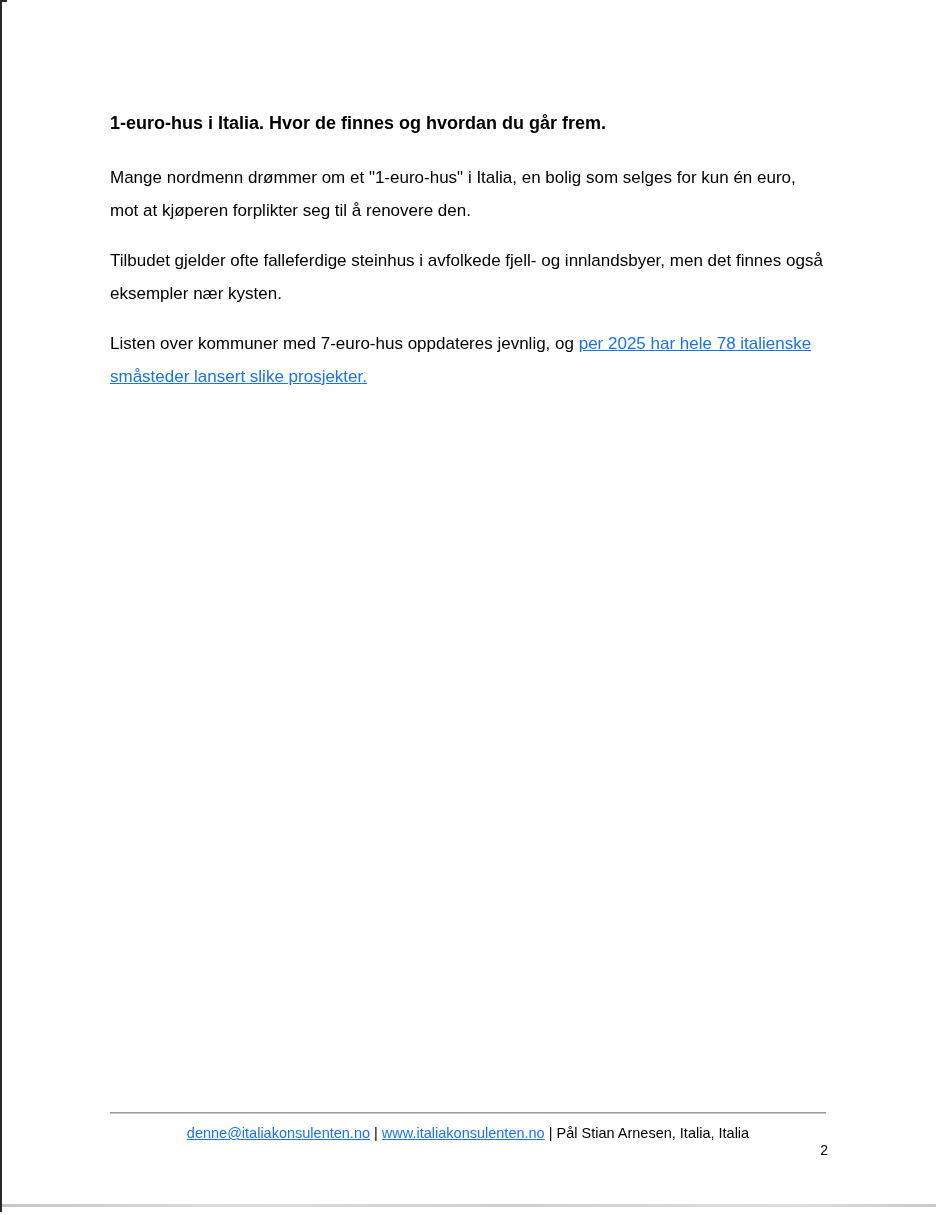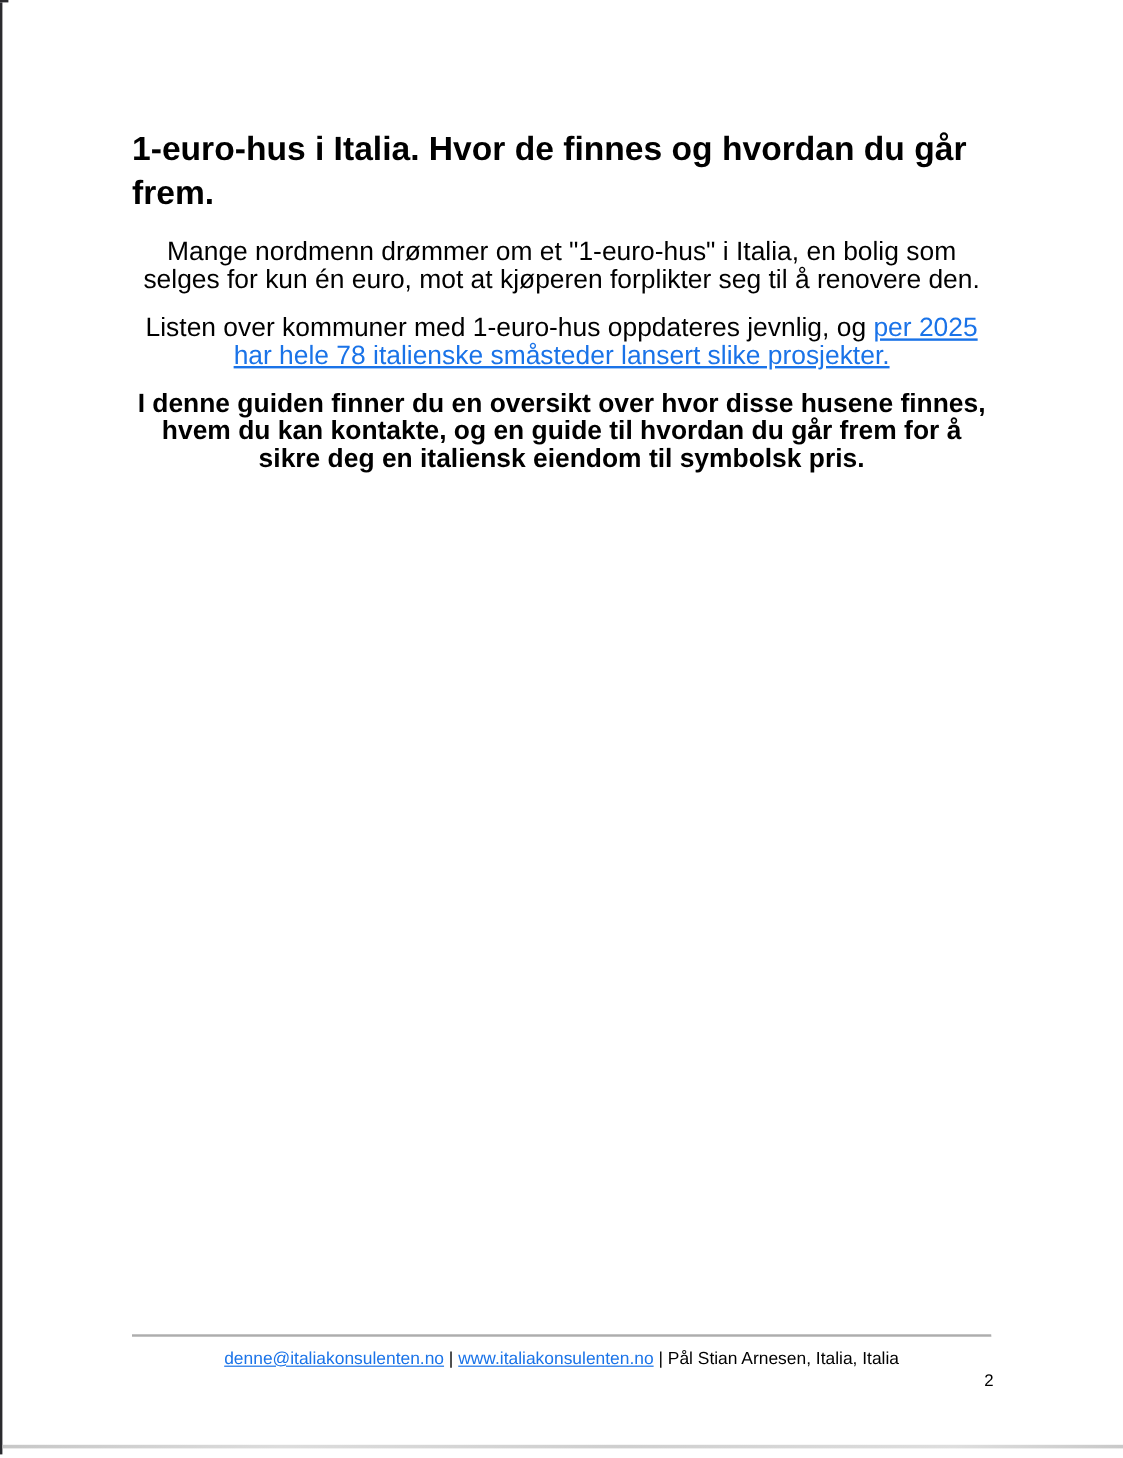--- a/index.html
+++ b/index.html
@@ -7,23 +7,23 @@
   body { font-family:"Liberation Sans","DejaVu Sans",sans-serif; color:#000000; position:relative; }
 
   
   .edge-left   { position:absolute; left:0; top:2px; height:1210px; width:2px; background:#2a2a2e; }
   .edge-corner { position:absolute; left:0; top:0; width:7px; height:2px; background:#2a2a2e; }
   .edge-bottom { position:absolute; left:2px; right:0; top:1204px; height:3px;
                  background:linear-gradient(90deg,#bdbdbd,#d6d6d6 25%,#c6c6c6 55%,#d8d8d8 85%,#bfbfbf); opacity:.85; }
 
   .content { position:absolute; left:110px; top:105px; width:716px; }
 
-  .doc-title { font-size:28px; line-height:37px; font-weight:700; letter-spacing:0; margin:0 0 19px 0; }
+  .doc-title { font-size:18px; line-height:37px; font-weight:700; letter-spacing:0; margin:0 0 19px 0; }
 
-  .para { font-size:22px; line-height:23px; margin:0 0 17px 0;text-align:center; }
+  .para { font-size:17px; line-height:33px; margin:0 0 17px 0; }
   .para.bold { font-weight:700; }
 
   a.doclink { color:#1a73e8; text-decoration:underline; cursor:pointer; }
 
   .footer-rule  { position:absolute; left:110px; width:716px; top:1112px; height:2px;
                   background:#9c9c9c; border-bottom:1px solid #c9c9c9; }
   .footer-line  { position:absolute; left:110px; width:716px; top:1123px; text-align:center;
                   font-size:14.5px; line-height:20px; }
   .page-number  { position:absolute; right:108px; top:1141px; font-size:14px; line-height:18px; text-align:right; }
 </style>
@@ -33,23 +33,23 @@
 <div class="edge-corner"></div>
 <div class="edge-left"></div>
 <div class="edge-bottom"></div>
 
 <div class="content">
   <h1 class="doc-title"><span>1-euro-hus i Italia. Hvor de finnes og hvordan du går frem.</span></h1>
 
   <p class="para"><span>Mange nordmenn drømmer om et "1-euro-hus" i Italia, en bolig som selges for kun én euro, mot at kjøperen forplikter seg til å renovere den.</span></p>
 
 
+  <p class="para"><span>Tilbudet gjelder ofte falleferdige steinhus i avfolkede fjell- og innlandsbyer, men det finnes også eksempler nær kysten.</span></p>
 
-  <p class="para"><span>Listen over kommuner med 1-euro-hus oppdateres jevnlig, og </span><a class="doclink">per 2025 har hele 78 italienske småsteder lansert slike prosjekter.</a></p>
+  <p class="para"><span>Listen over kommuner med 7-euro-hus oppdateres jevnlig, og </span><a class="doclink">per 2025 har hele 78 italienske småsteder lansert slike prosjekter.</a></p>
 
-  <p class="para bold"><span>I denne guiden finner du en oversikt over hvor disse husene finnes, hvem du kan kontakte, og en guide til hvordan du går frem for å sikre deg en italiensk eiendom til symbolsk pris.</span></p>
 </div>
 
 <div class="footer-rule"></div>
 
 <div class="footer-line"><a class="doclink">denne@italiakonsulenten.no</a><span> | </span><a class="doclink">www.italiakonsulenten.no</a><span> | </span><span>Pål Stian Arnesen, Italia, Italia</span></div>
 
 <div class="page-number">2</div>
 
 </body></html>

